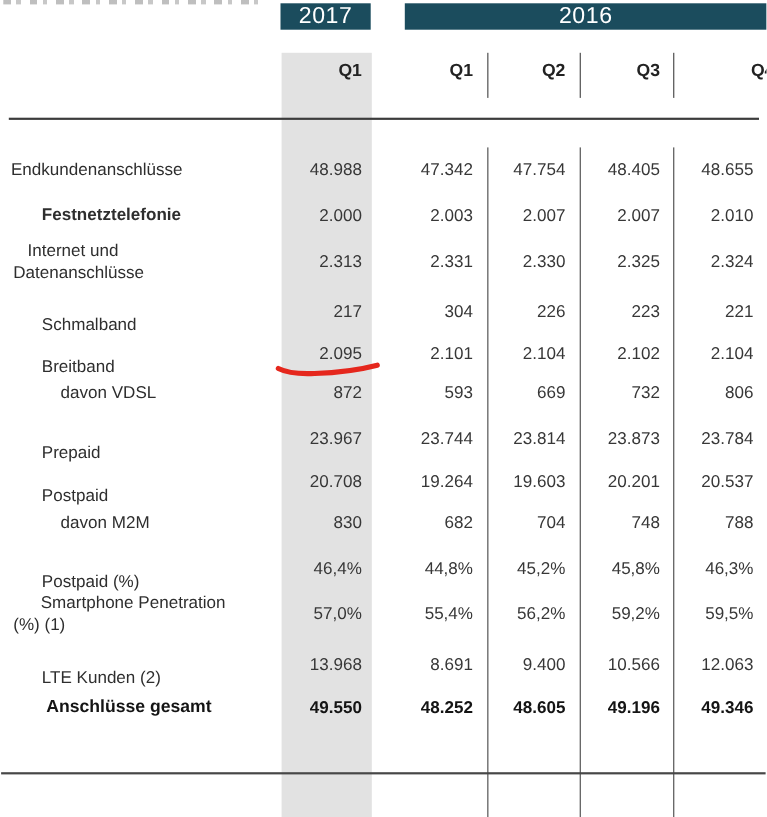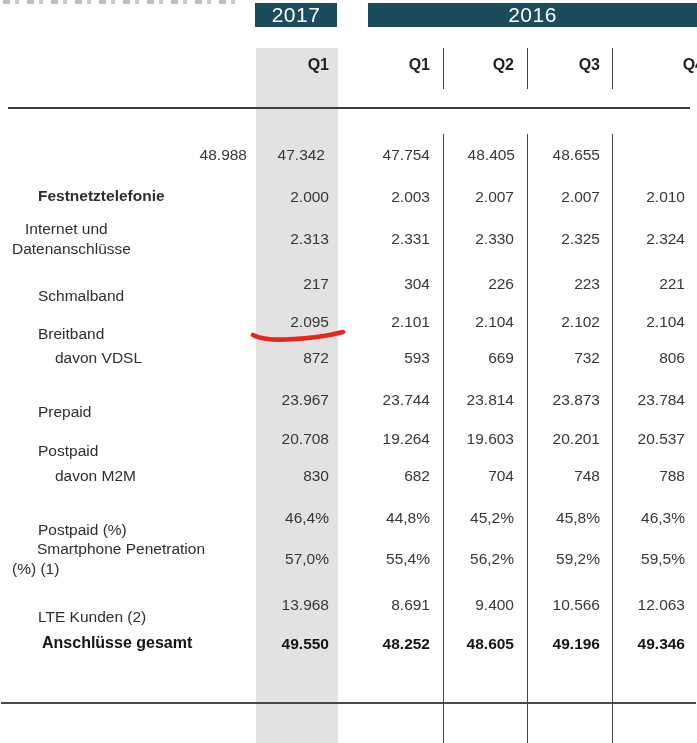--- a/index.html
+++ b/index.html
@@ -83,20 +83,21 @@
   <div class="rule-top"></div>
 
   <div class="vdiv dx1"></div>
   <div class="vdiv dx2"></div>
   <div class="vdiv dx3"></div>
 
   <div class="rule-bottom"></div>
 
   <div id="rows">
       <div class="row" style="height: 44px;">
+        <div class="lbl ind0">Endkundenanschlüsse</div>
         <div class="val v17">48.988</div>
         <div class="val v1">47.342</div>
         <div class="val v2">47.754</div>
         <div class="val v3">48.405</div>
         <div class="val v4">48.655</div>
       </div>
       <div class="row" style="height: 39px;">
         <div class="lbl ind1">Festnetztelefonie</div>
         <div class="val v17">2.000</div>
         <div class="val v1">2.003</div>

